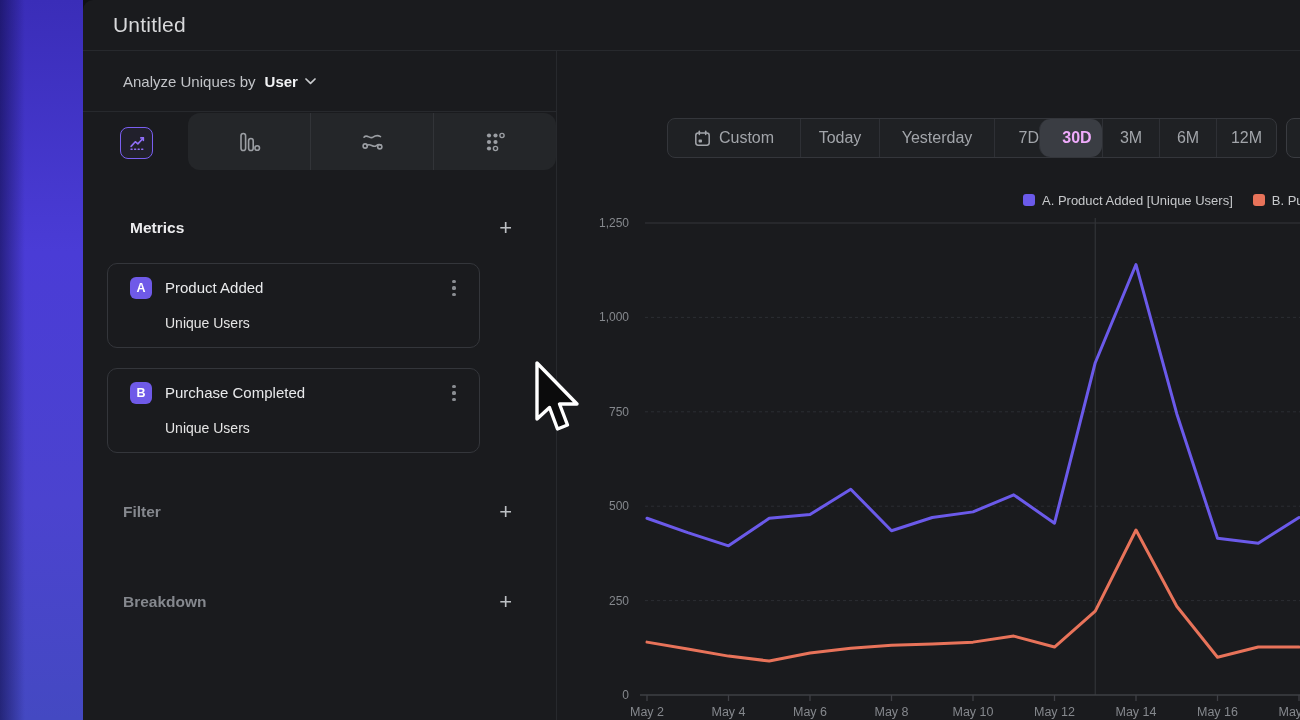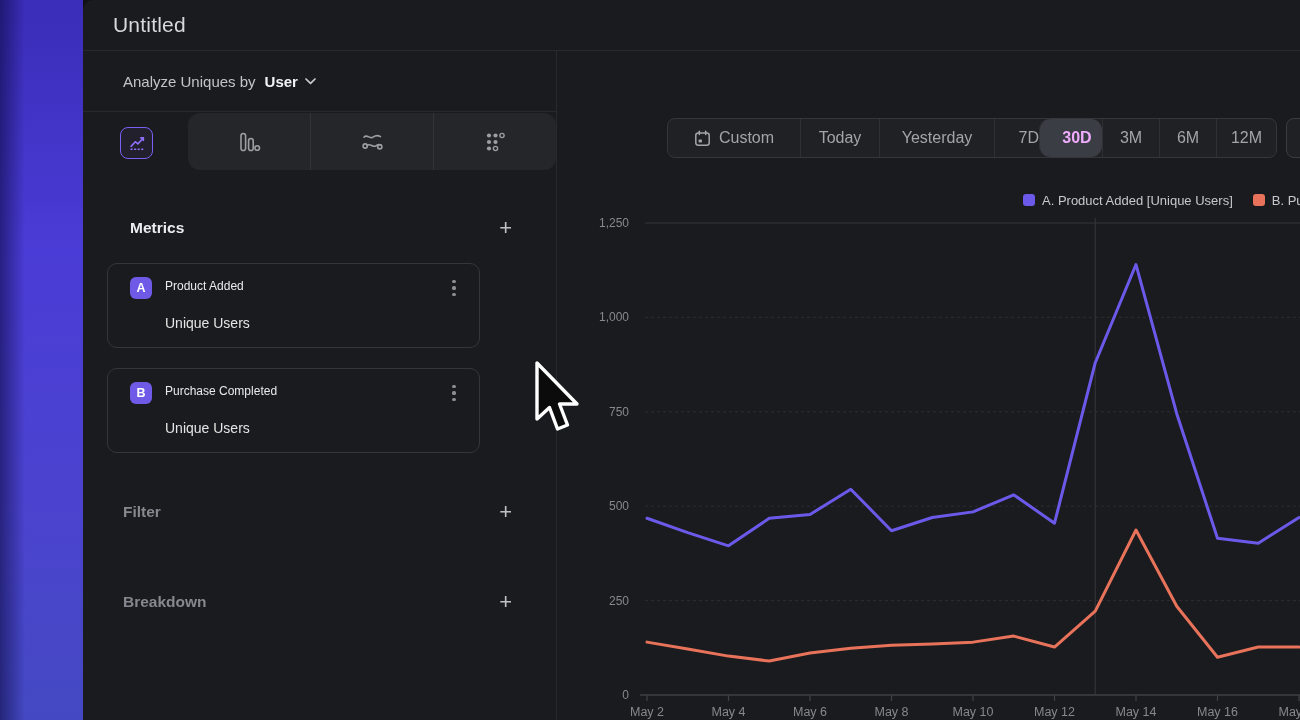--- a/index.html
+++ b/index.html
@@ -43,21 +43,21 @@
   .section-head .head-label { font-size:15.5px; font-weight:700; }
   .head-white { color:#ececee; }
   .head-grey { color:#85888e; }
   .plus { color:#bdc0c4; font-size:22px; font-weight:300; line-height:20px; cursor:pointer; }
 
   .metric-card { position:absolute; left:24px; width:373px; height:85px;
     border:1px solid #34363b; border-radius:10px; }
   .metric-badge { position:absolute; left:22px; top:13px; width:22px; height:22px;
     border-radius:6px; background:#6f5ae8; color:#fff; font-size:12.5px; font-weight:700;
     display:flex; align-items:center; justify-content:center; }
-  .metric-title { position:absolute; left:57px; top:15px; color:#e9eaec; font-size:12px; font-weight:500; }
+  .metric-title { position:absolute; left:57px; top:15px; color:#e9eaec; font-size:15px; font-weight:500; }
   .metric-sub { position:absolute; left:57px; top:51px; color:#e5e5e5; font-size:14px; }
   .kebab { position:absolute; right:16px; top:14px; width:18px; height:20px;
     display:flex; flex-direction:column; align-items:center; justify-content:center; gap:3px; cursor:pointer; }
   .kebab i { width:3.2px; height:3.2px; border-radius:50%; background:#8a8d92; }
 
   
   .main { position:absolute; left:505px; top:51px; right:0; bottom:0; }
 
   .range-group { position:absolute; left:79px; top:67px; height:40px;
     border:1px solid #34363b; background:#1f2124; border-radius:8px; display:flex; align-items:stretch; }

